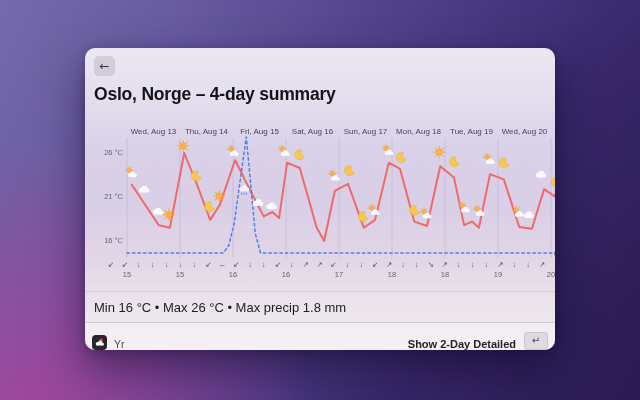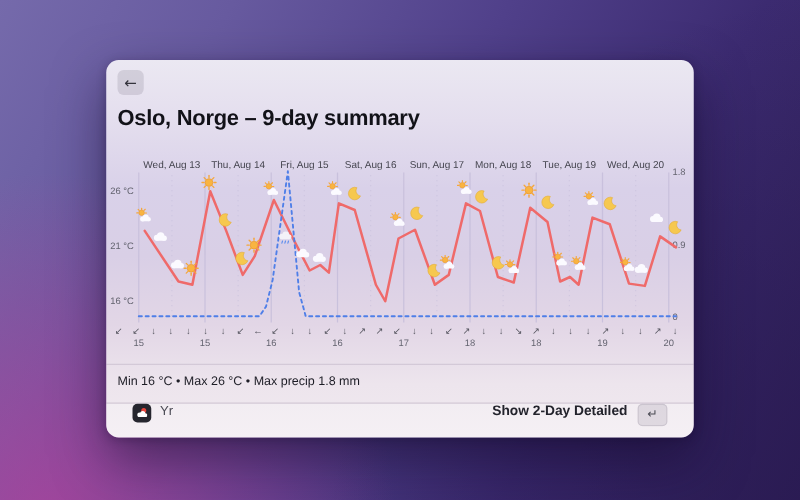--- a/index.html
+++ b/index.html
@@ -22,32 +22,32 @@
   .back-btn{
     position:absolute;left:9px;top:8px;width:21px;height:20px;
     background:rgba(40,30,60,.12);border:none;border-radius:5px;
     font-size:12px;line-height:20px;text-align:center;color:#33333c;cursor:pointer;
     font-family:"DejaVu Sans",sans-serif;padding:0;
   }
   .title{
     position:absolute;left:9px;top:36px;width:450px;
     font-size:17.5px;font-weight:700;color:#121218;letter-spacing:-.2px;
   }
-  .chart-wrap{position:absolute;left:0;top:77px;width:524px;height:160px;}
+  .chart-wrap{position:absolute;left:16px;top:77px;width:524px;height:160px;}
   svg text{font-family:"Liberation Sans","DejaVu Sans",sans-serif;}
   .divider1{position:absolute;left:0;top:243px;width:470px;height:1px;background:rgba(60,40,80,.12);}
   .summary{
     position:absolute;left:9px;top:252px;width:450px;
-    font-size:10px;font-weight:500;color:#1d1d26;
+    font-size:13px;font-weight:500;color:#1d1d26;
   }
   .divider2{position:absolute;left:0;top:274px;width:470px;height:1px;background:rgba(60,40,80,.16);}
   .footer{
     position:absolute;left:0;top:275px;width:470px;height:27px;
     background:rgba(255,255,255,.28);
-    display:flex;align-items:flex-start;padding:0 21px;box-sizing:border-box;
+    display:flex;align-items:flex-end;padding:0 7px;box-sizing:border-box;
   }
   .src-icon{
     width:15px;height:15px;border-radius:4px;background:#26262e;
     display:inline-flex;align-items:center;justify-content:center;flex:0 0 auto;
   }
   .src-label{margin-left:7px;font-size:10.5px;color:#4c4c55;}
   .spacer{flex:1;}
   .action-label{font-size:11px;font-weight:700;color:#23232c;margin-left:11px;}
   .keycap{
     margin-left:8px;width:22px;height:16px;border-radius:4px;
@@ -56,21 +56,21 @@
     font-family:"DejaVu Sans",sans-serif;
   }
 </style>
 </head>
 <body>
 
 <div class="card">
 
   <button class="back-btn">←</button>
 
-  <div class="title">Oslo, Norge – 9-day summary</div>
+  <div class="title">Oslo, Norge – 4-day summary</div>
 
   <div class="chart-wrap">
     <svg id="chart-svg" width="470" height="160" viewBox="0 0 470 160">
       <defs>
         <symbol id="ic-sun" viewBox="0 0 13 13">
           <g stroke="#f5a73b" stroke-width="1.1" stroke-linecap="round">
             <line x1="6.5" y1="0.9" x2="6.5" y2="2.5"></line>
               <line x1="6.5" y1="10.5" x2="6.5" y2="12.1"></line>
             <line x1="0.9" y1="6.5" x2="2.5" y2="6.5"></line>
               <line x1="10.5" y1="6.5" x2="12.1" y2="6.5"></line>

